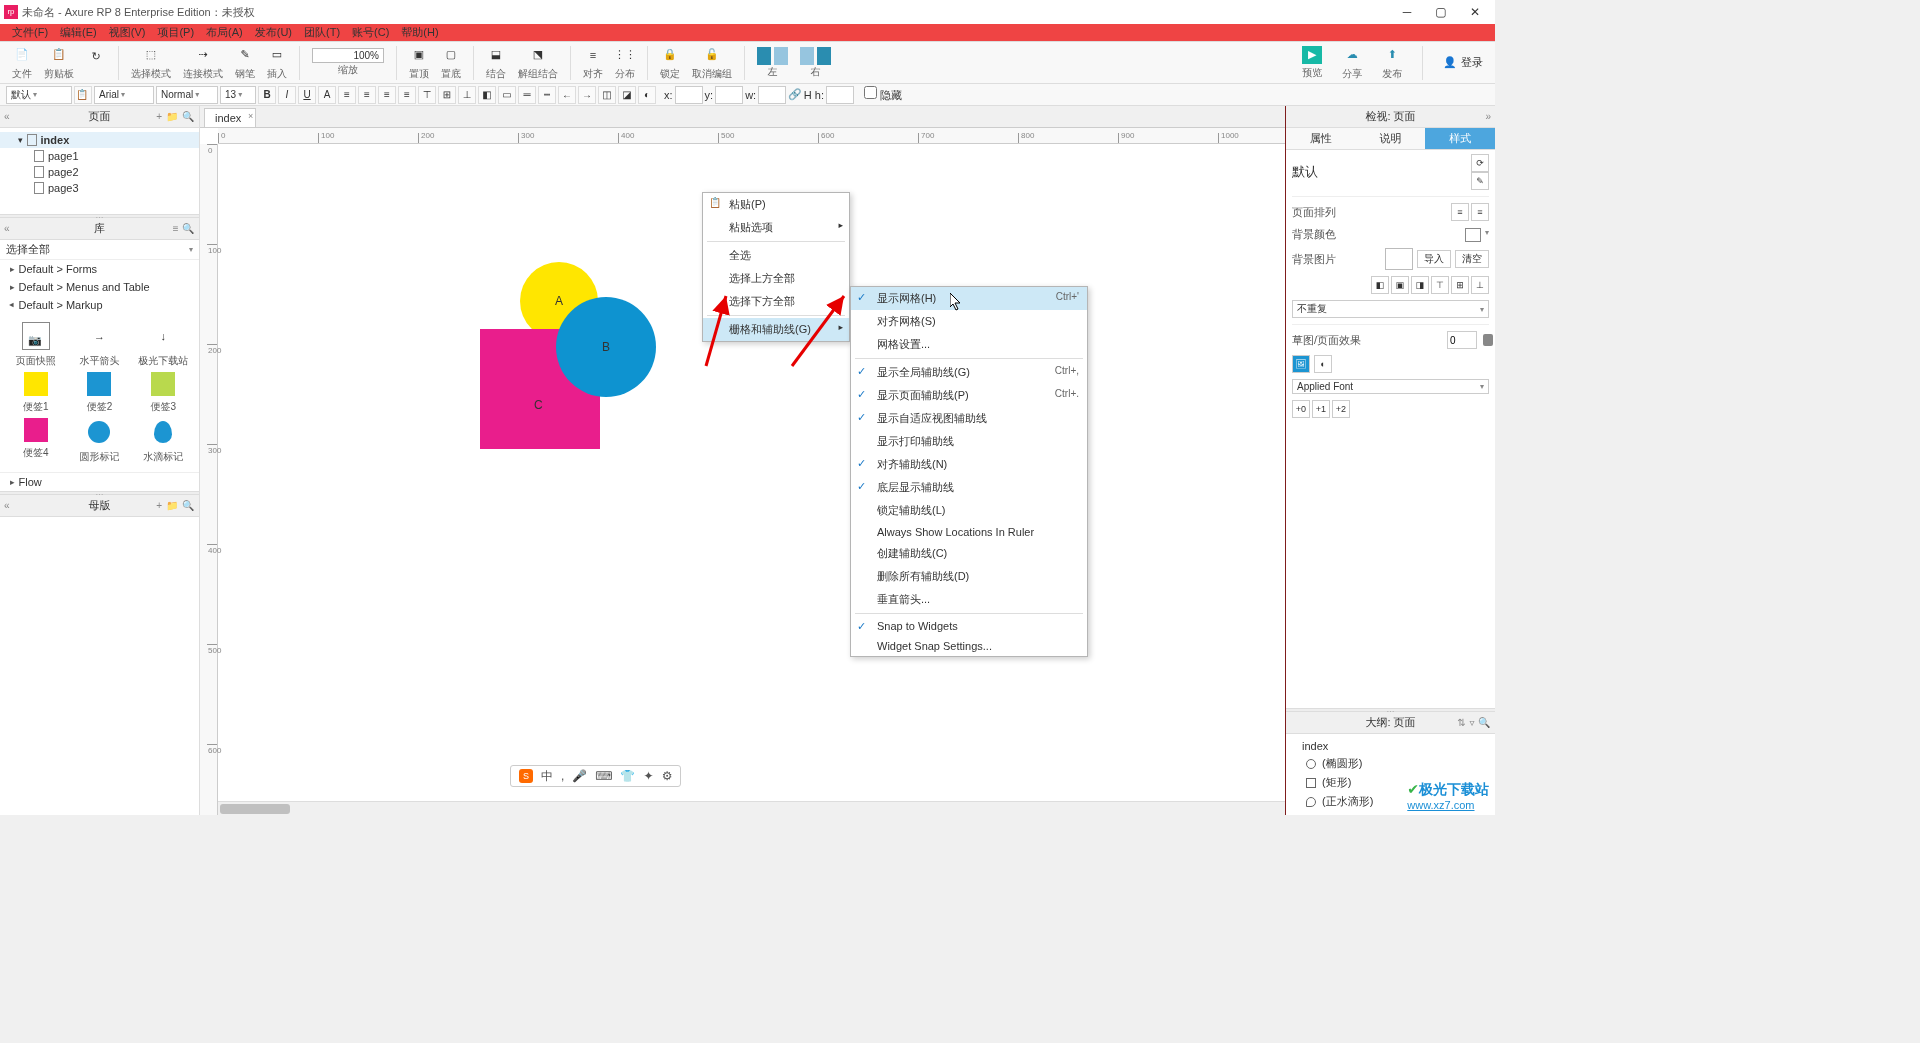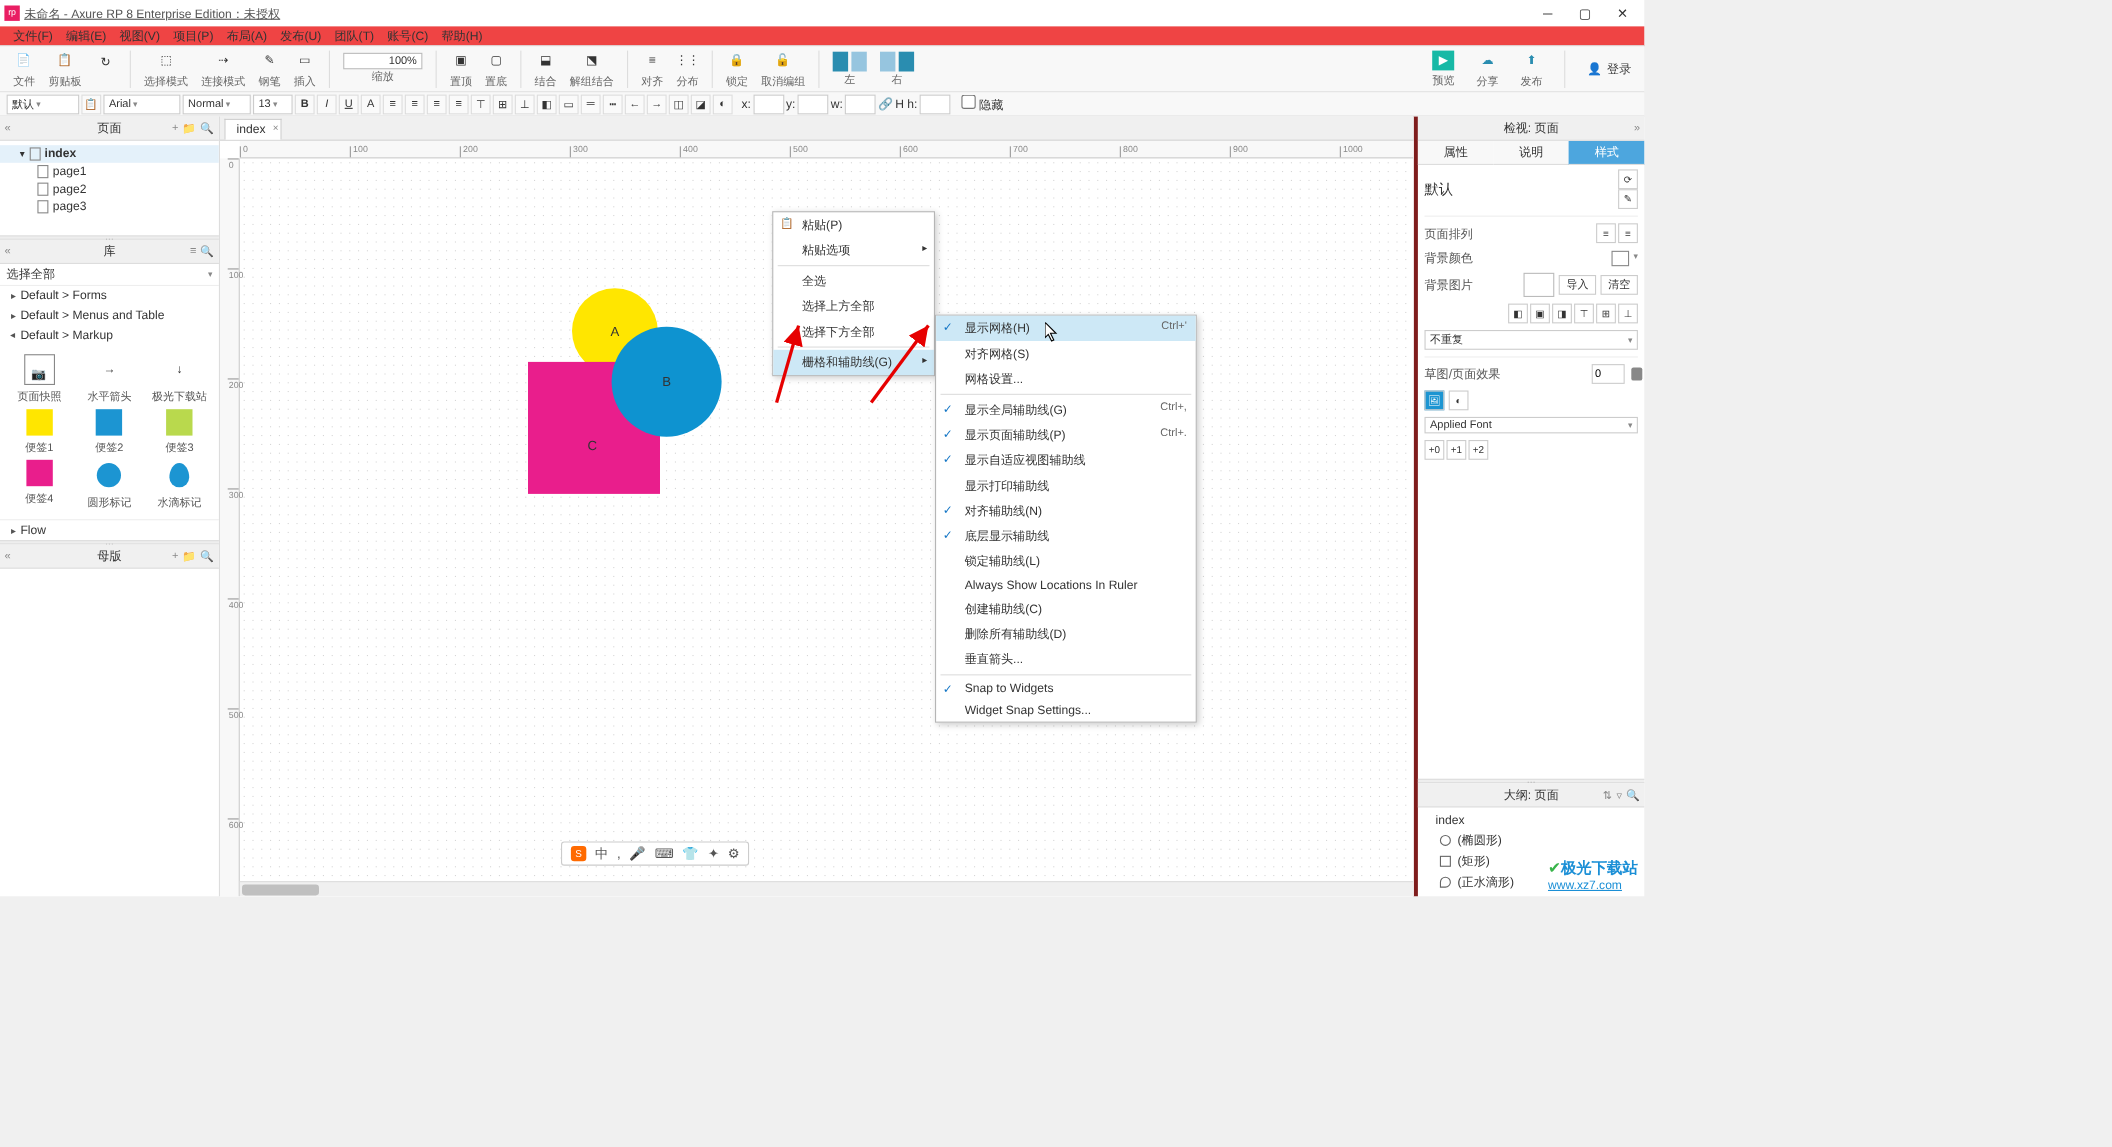--- a/index.html
+++ b/index.html
@@ -1,21 +1,21 @@
 <!DOCTYPE html>
 <html><head>
 <meta charset="utf-8">
 <style>
 * { margin: 0; padding: 0; box-sizing: border-box; font-family: "Microsoft YaHei", Arial, sans-serif; }
 body { background: #f0f0f0; font-size: 11px; color: #333; overflow: hidden; width: 1495px; height: 815px; position: relative; }
 
 
 .title-bar { height: 24px; background: #fff; display: flex; align-items: center; padding: 0 4px; }
 .title-bar .logo { width: 14px; height: 14px; background: #e91e63; margin-right: 4px; display: inline-block; font-size: 8px; color: #fff; text-align: center; line-height: 14px; }
-.title-bar .title { flex: 1; font-size: 11px; color: #555; text-decoration: underline; }
+.title-bar .title { flex: 1; font-size: 11px; color: #555; }
 .title-bar .win-btns { display: flex; gap: 18px; padding-right: 8px; }
 .title-bar .win-btn { width: 16px; text-align: center; cursor: pointer; font-size: 12px; }
 
 
 .menu-bar { height: 18px; background: #ef4444; display: flex; align-items: center; padding: 0 8px; gap: 4px; border-bottom: 1px solid #ddd; }
 .menu-bar .mi { padding: 0 4px; font-size: 11px; cursor: pointer; }
 
 
 .toolbar { height: 42px; background: #f8f8f8; display: flex; align-items: center; padding: 0 6px; border-bottom: 1px solid #ddd; }
 .tb-group { display: flex; flex-direction: column; align-items: center; margin: 0 6px; }
@@ -78,21 +78,21 @@
   background-image: radial-gradient(#ccc 0.5px, transparent 0.5px);
   background-size: 8px 8px; overflow: hidden; }
 .sh-rect { position: absolute; background: #e91e8c; left: 262px; top: 185px; width: 120px; height: 120px; }
 .sh-circ-a { position: absolute; border-radius: 50%; background: #ffe600; left: 302px; top: 118px; width: 78px; height: 78px; display:flex; align-items:center; justify-content:center; font-size:12px;}
 .sh-circ-b { position: absolute; border-radius: 50%; background: #0e93d0; left: 338px; top: 153px; width: 100px; height: 100px; display:flex; align-items:center; justify-content:center; font-size:12px;}
 .lbl-c { position: absolute; left: 316px; top: 254px; font-size: 12px; }
 .hscroll { position: absolute; bottom: 0; left: 18px; right: 0; height: 14px; background: #f0f0f0; border-top:1px solid #ddd;}
 .hscroll .thumb { position:absolute; left:2px; top:2px; width:70px; height:10px; background:#c0c0c0; border-radius:3px;}
 
 
-.right { width: 210px; background: #fff; border-left: 4px solid #7f1d1d; display: flex; flex-direction: column; }
+.right { width: 210px; background: #fff; border-left: 1px solid #7f1d1d; display: flex; flex-direction: column; }
 .inspector-tabs { display: flex; height: 22px; }
 .insp-tab { flex: 1; text-align: center; font-size: 11px; padding: 3px 0; cursor: pointer; border-bottom: 1px solid #ddd; background:#f8f8f8;}
 .insp-tab.active { background: #4da6de; color: #fff; }
 .style-body { padding: 4px 6px; font-size: 11px; display: flex; flex-direction: column; gap: 6px; flex:1; overflow:auto;}
 .style-row { display: flex; align-items: center; justify-content: space-between; }
 .style-label { color: #555; }
 .btn-row { display: flex; gap: 2px; }
 .mini-btn { width: 18px; height: 18px; border: 1px solid #ccc; background: #fff; font-size: 9px; display:flex; align-items:center; justify-content:center; cursor:pointer;}
 .color-box { width: 16px; height: 14px; border: 1px solid #888; }
 .img-thumb { width: 28px; height: 22px; border: 1px solid #bbb; background:#fff;}
@@ -263,21 +263,21 @@
       </div>
   </div>
 </div>
 
 <div class="fmt-bar">
   <div class="fmt-field" style="width:66px;">
       <span>默认</span>
       <span class="caret">▾</span>
     </div>
   <div class="fmt-btn">📋</div>
-  <div class="fmt-field" style="width:70px;">
+  <div class="fmt-field" style="width:60px;">
       <span>Arial</span>
       <span class="caret">▾</span>
     </div>
   <div class="fmt-field" style="width:62px;">
       <span>Normal</span>
       <span class="caret">▾</span>
     </div>
   <div class="fmt-field" style="width:36px;">
       <span>13</span>
       <span class="caret">▾</span>

